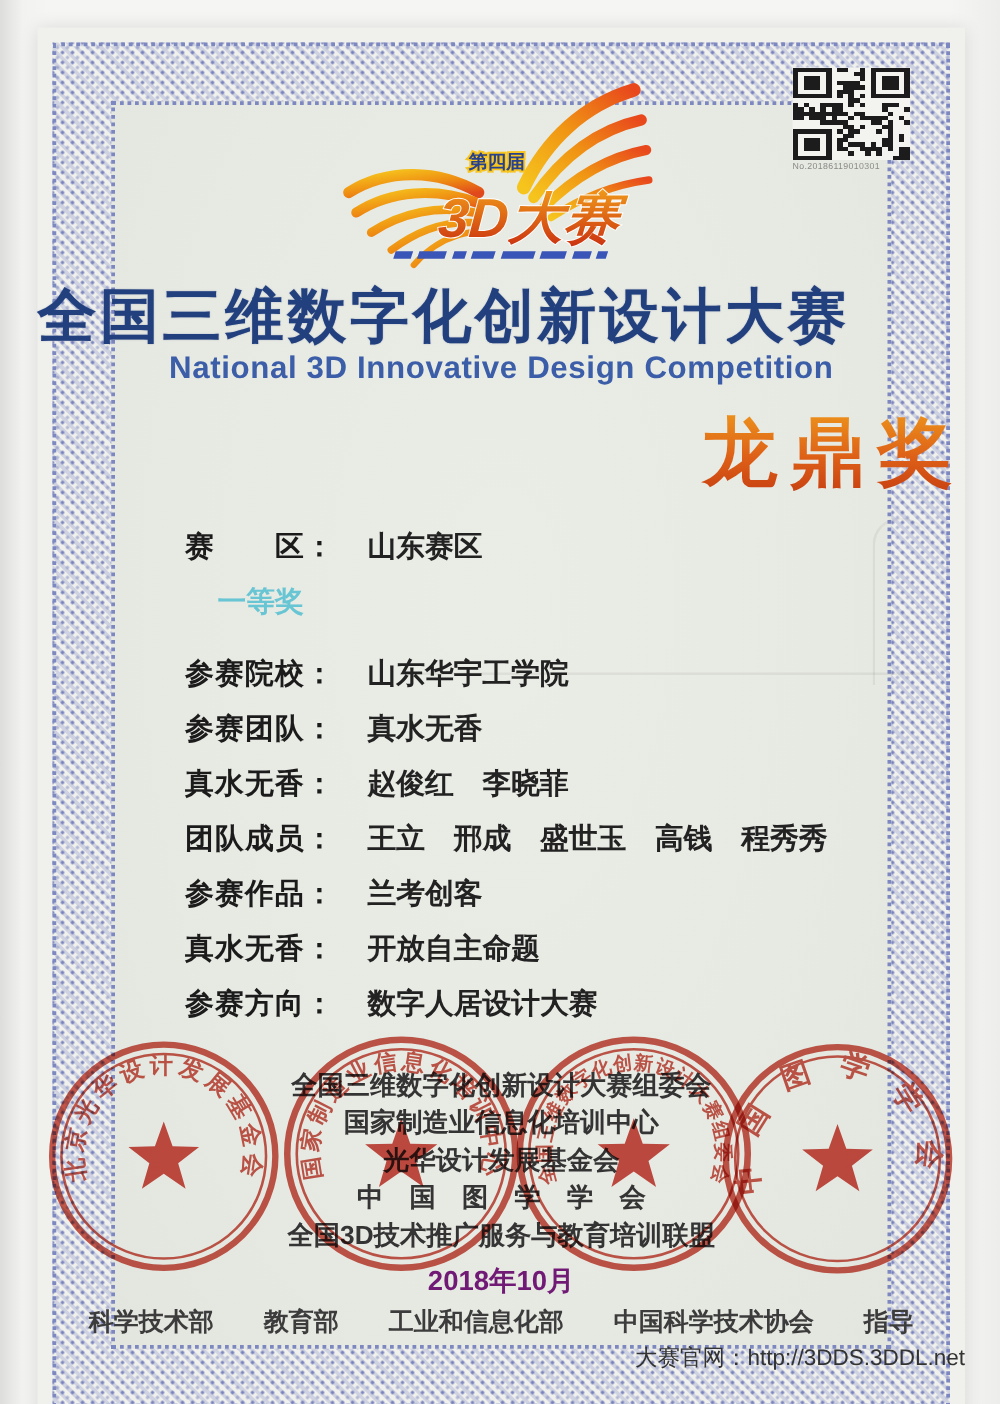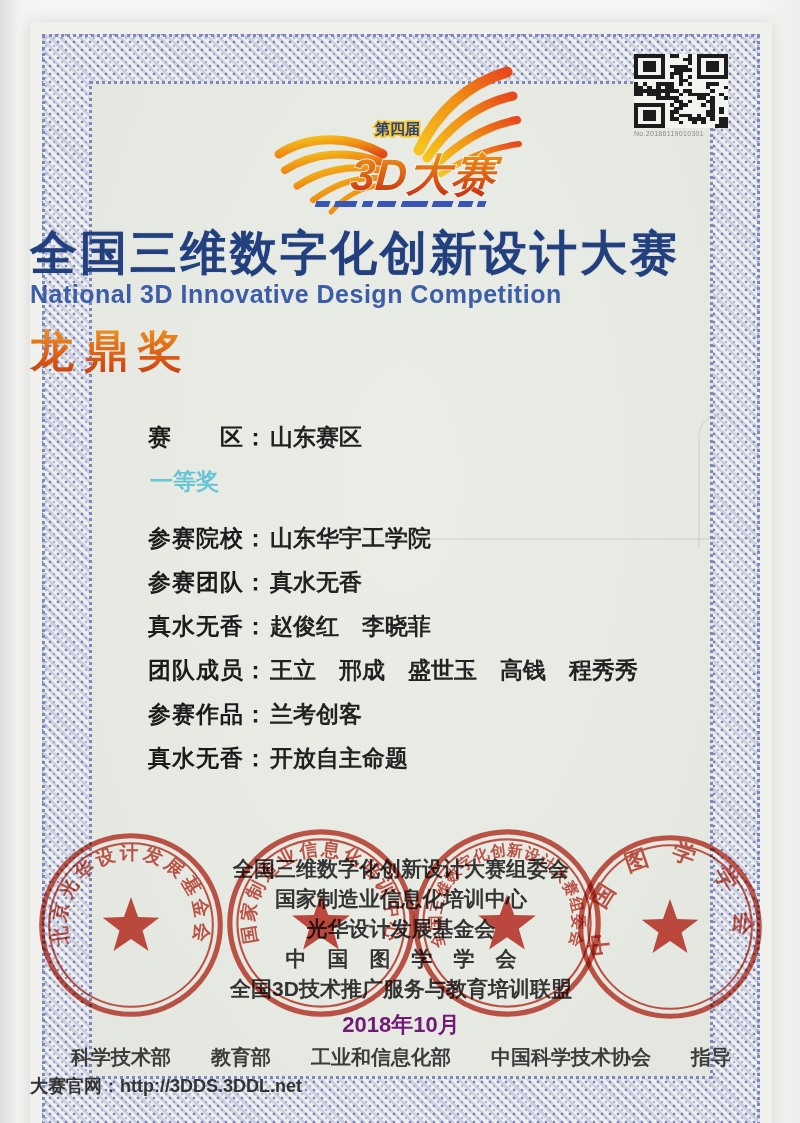--- a/index.html
+++ b/index.html
@@ -19,32 +19,32 @@
   
   .logo{position:absolute;left:211px;top:36px;width:320px;height:165px;}
   
   .qr-block{position:absolute;left:604px;top:32px;width:96px;text-align:left;}
   .qr-block svg{width:94px;height:74px;display:block;background:#f3f4f0;}
   .qr-serial{font-size:7px;color:#8a8a86;letter-spacing:.3px;margin-top:2px;white-space:nowrap;}
   
   .title{position:absolute;left:0;top:200px;width:100%;text-align:left;margin:0;
     font-size:47px;font-weight:bold;color:#23407e;letter-spacing:3px;
     text-shadow:0 0 1px rgba(35,64,126,.5);}
-  .subtitle{position:absolute;left:0;top:258px;width:100%;text-align:left;
+  .subtitle{position:absolute;left:0;top:258px;width:100%;text-align:center;
     font-size:25px;font-weight:bold;color:#3c5ea9;letter-spacing:.5px;}
-  .award{position:absolute;left:0;top:300px;width:100%;text-align:left;
-    font-size:44px;font-weight:bold;letter-spacing:10px;
+  .award{position:absolute;left:0;top:300px;width:100%;text-align:right;
+    font-size:60px;font-weight:bold;letter-spacing:10px;
     background:linear-gradient(180deg,#f09d1d 0%,#dd5f17 55%,#c23710 100%);
     -webkit-background-clip:text;background-clip:text;color:transparent;}
   
   .fields{position:absolute;left:118px;top:400px;width:560px;}
   .field-row{display:flex;align-items:center;margin-bottom:13px;}
   .field-row.gap-after{margin-bottom:26px;}
   .field-label{font-size:23px;font-weight:bold;color:#1b1b1b;white-space:pre;letter-spacing:1px;}
-  .field-value{font-size:23px;font-weight:bold;color:#222;margin-left:2px;
+  .field-value{font-size:23px;font-weight:bold;color:#222;margin-left:26px;
     font-family:"DejaVu Serif","Liberation Serif",serif;white-space:pre;}
   .field-value.highlight{color:#68c5d3;}
   
   .sketch-v{position:absolute;left:668px;top:392px;width:46px;height:132px;
     border-left:2px solid rgba(110,110,100,.10);border-top:2px solid rgba(110,110,100,.08);
     border-radius:22px 26px 0 0;}
   .sketch-h{position:absolute;left:290px;top:516px;width:428px;height:3px;
     border-top:2px solid rgba(110,110,100,.10);}
   
   .issuers{position:absolute;left:0;top:832px;width:100%;text-align:center;z-index:2;}
@@ -61,22 +61,22 @@
   .stamp.s0 text{font-size:20px;letter-spacing:4px;}
   .stamp.s1{left:196px;top:806px;width:190px;height:190px;}
   .stamp.s1 text{font-size:19px;letter-spacing:3px;}
   .stamp.s2{left:382px;top:806px;width:190px;height:190px;}
   .stamp.s2 text{font-size:16px;letter-spacing:1px;}
   .stamp.s3{left:547px;top:812px;width:186px;height:186px;}
   .stamp.s3 text{font-size:25px;letter-spacing:22px;}
   
   .footer-guidance{position:absolute;left:0;top:1022px;width:100%;text-align:center;
     font-size:20px;font-weight:bold;color:#3c3c3c;white-space:pre;z-index:2;}
-  .footer-website{position:absolute;left:0;top:1052px;width:100%;text-align:left;
-    font-size:18px;font-weight:bold;color:#333;z-index:2;}
+  .footer-website{position:absolute;left:0;top:1052px;width:100%;text-align:right;
+    font-size:18px;font-weight:normal;color:#333;z-index:2;}
   
   .logo .edition{font-size:15px;font-weight:bold;}
   .logo .brand{font-size:44px;font-weight:bold;font-style:italic;}
 </style>
 </head>
 <body>
 
 <div class="cert">
   <div class="frame">
     <div class="paper"></div>
@@ -380,20 +380,24 @@
       <span class="field-value">王立　邢成　盛世玉　高钱　程秀秀</span>
     </div>
     <div class="field-row">
       <span class="field-label">参赛作品：</span>
       <span class="field-value">兰考创客</span>
     </div>
     <div class="field-row">
       <span class="field-label">真水无香：</span>
       <span class="field-value">开放自主命题</span>
     </div>
+    <div class="field-row">
+      <span class="field-label">参赛方向：</span>
+      <span class="field-value">数字人居设计大赛</span>
+    </div>
   </div>
 
   <div class="issuers">
     <div class="issuer-line">全国三维数字化创新设计大赛组委会</div>
     <div class="issuer-line">国家制造业信息化培训中心</div>
     <div class="issuer-line">光华设计发展基金会</div>
     <div class="issuer-line">中　国　图　学　学　会</div>
     <div class="issuer-line">全国3D技术推广服务与教育培训联盟</div>
     <div class="date-line">2018年10月</div>
   </div>

